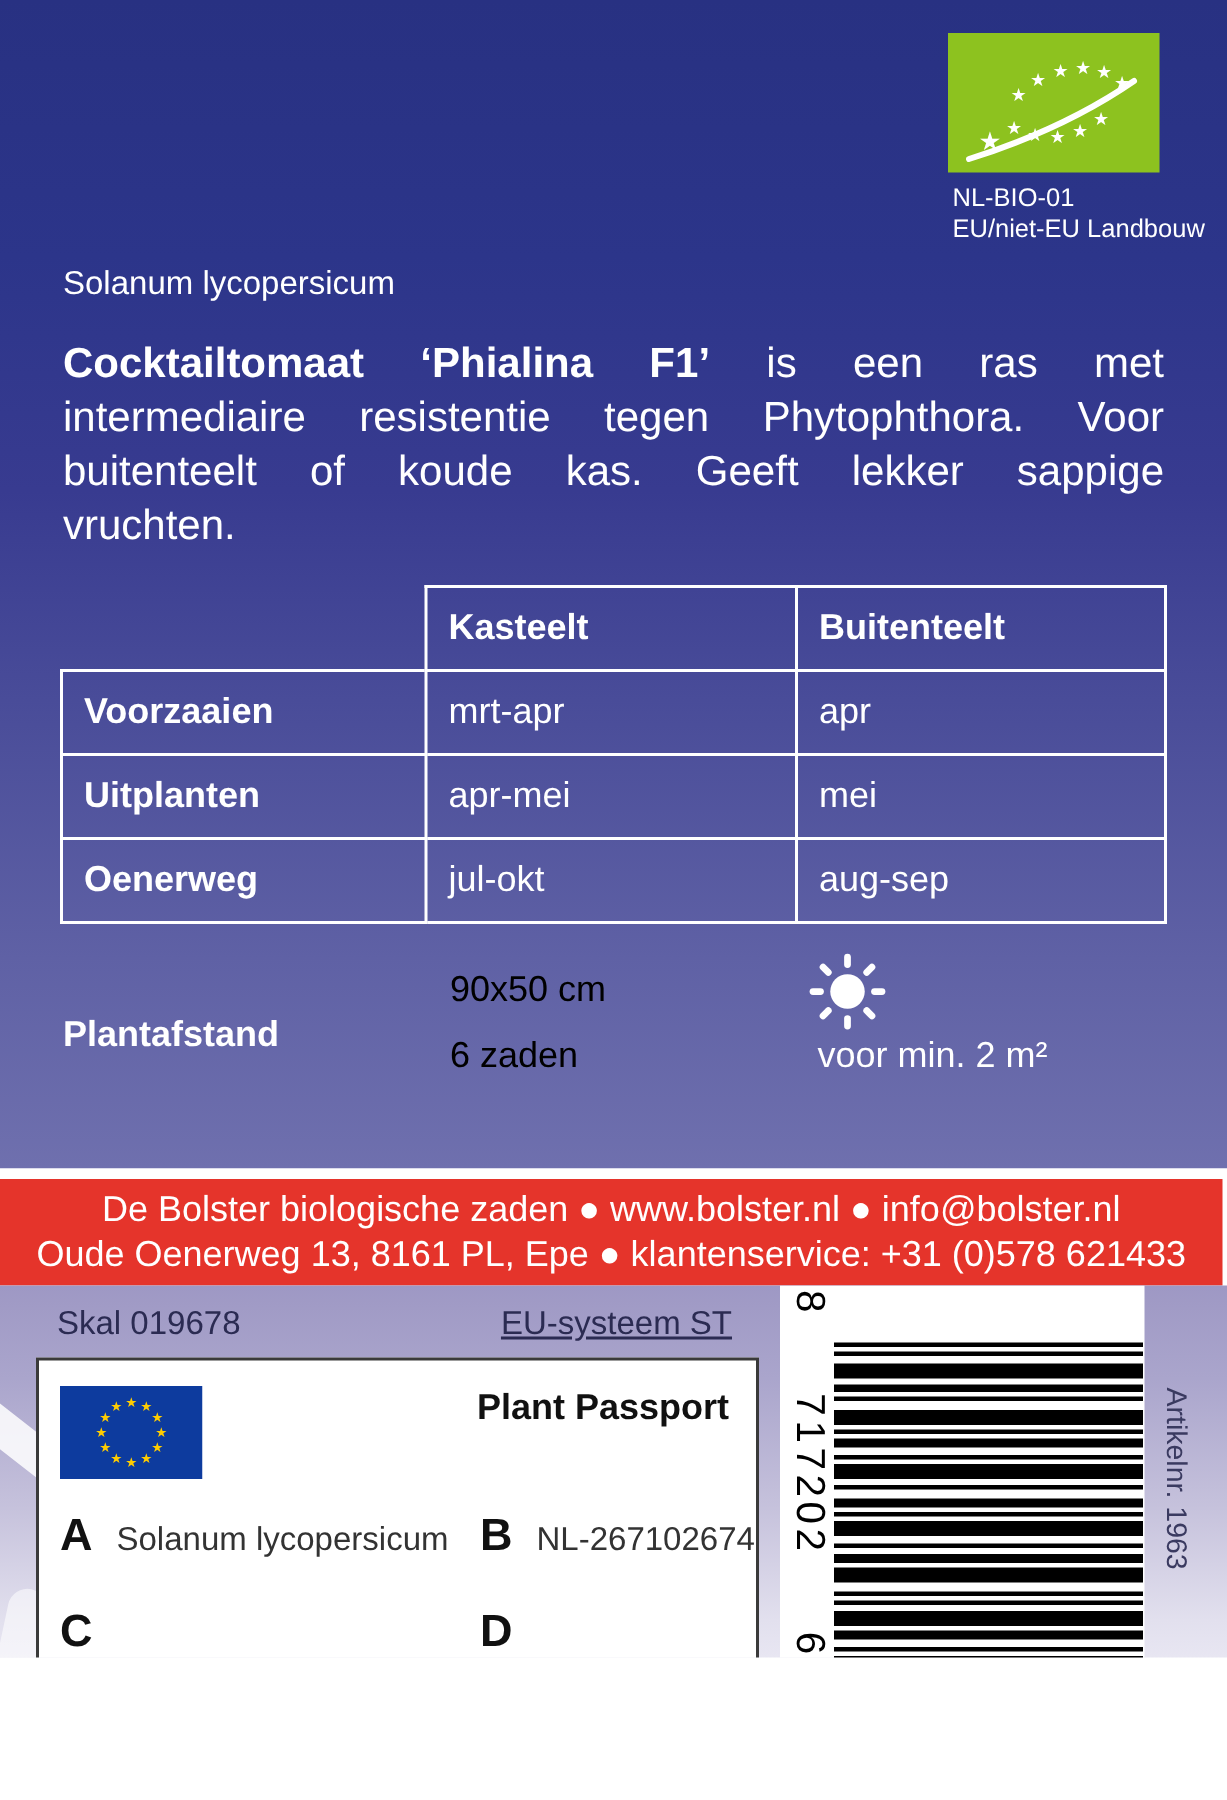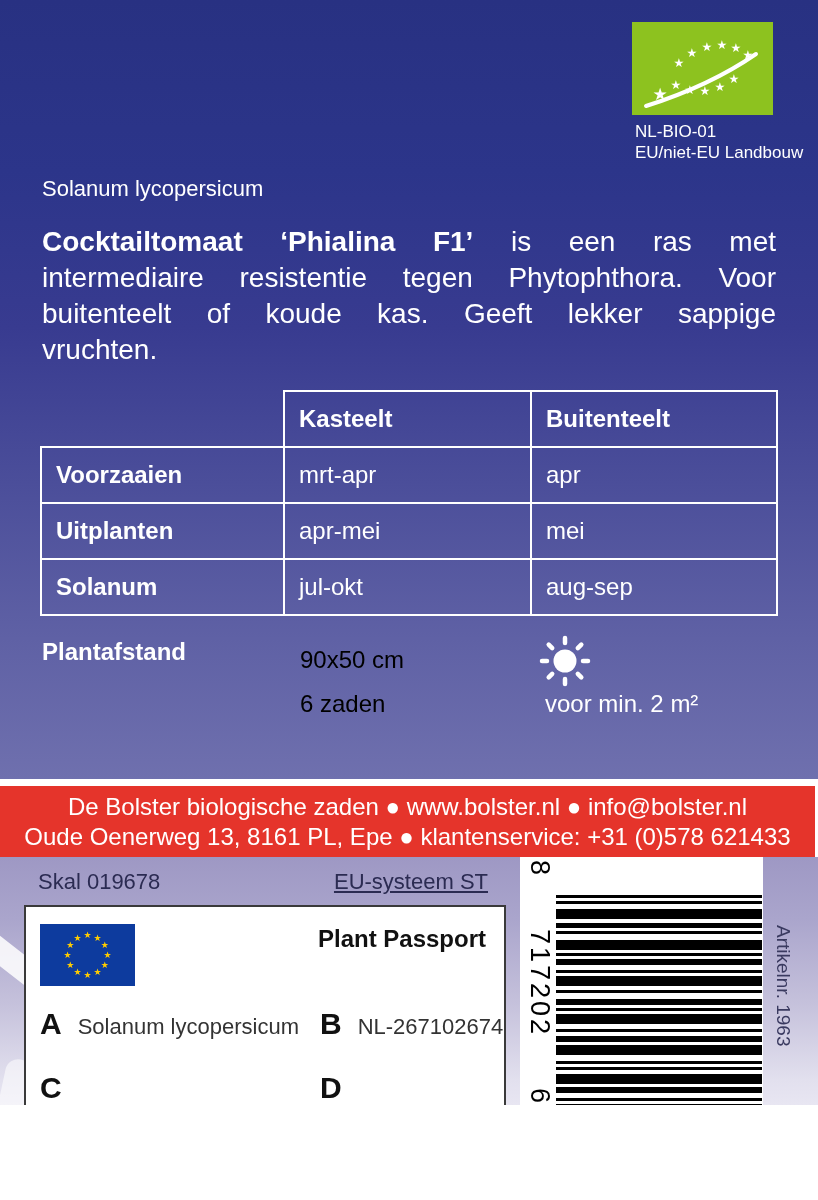--- a/index.html
+++ b/index.html
@@ -140,28 +140,28 @@
       <td class="rowlabel c0">Voorzaaien</td>
       <td class="c1">mrt-apr</td>
       <td class="c2">apr</td>
     </tr>
     <tr>
       <td class="rowlabel c0">Uitplanten</td>
       <td class="c1">apr-mei</td>
       <td class="c2">mei</td>
     </tr>
     <tr>
-      <td class="rowlabel c0">Solanum</td>
+      <td class="rowlabel c0">Oenerweg</td>
       <td class="c1">jul-okt</td>
       <td class="c2">aug-sep</td>
     </tr>
   </tbody>
     </table>
 
-  <div class="spec-label" style="top:638px;">Plantafstand</div>
+  <div class="spec-label" style="top:676px;">Plantafstand</div>
   <div class="spec-value" style="top:646px;">90x50 cm</div>
   <div class="spec-value" style="top:690px;">6 zaden</div>
 
   <div class="sun">
     <svg width="54" height="54" viewBox="0 0 54 54">
       <circle cx="27" cy="27" r="11.5" fill="#ffffff"></circle>
       <g stroke="#ffffff" stroke-width="4.5" stroke-linecap="round">
         <line x1="27" y1="4" x2="27" y2="9"></line>
         <line x1="27" y1="45" x2="27" y2="50"></line>
         <line x1="4" y1="27" x2="9" y2="27"></line>

